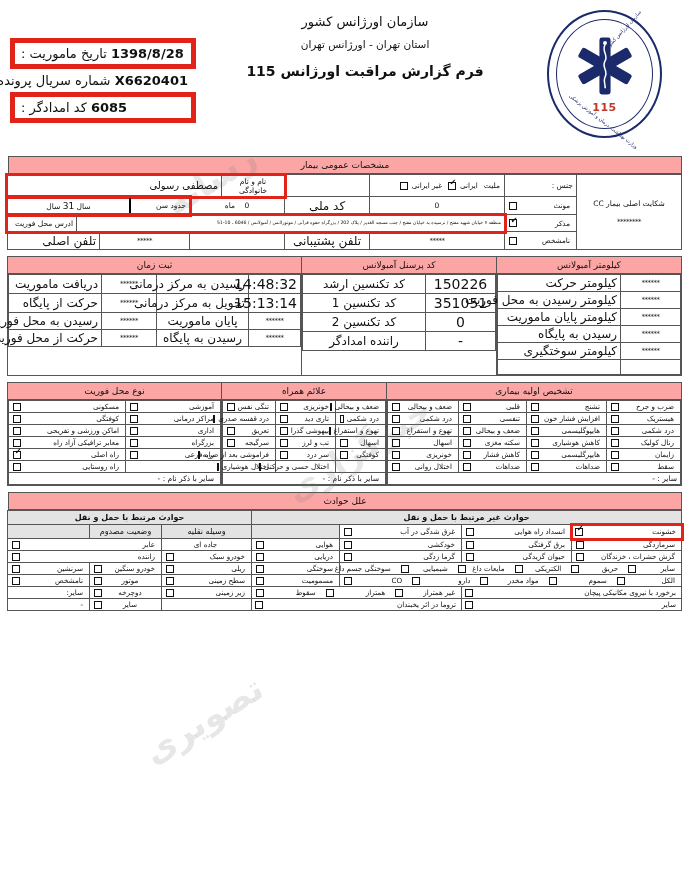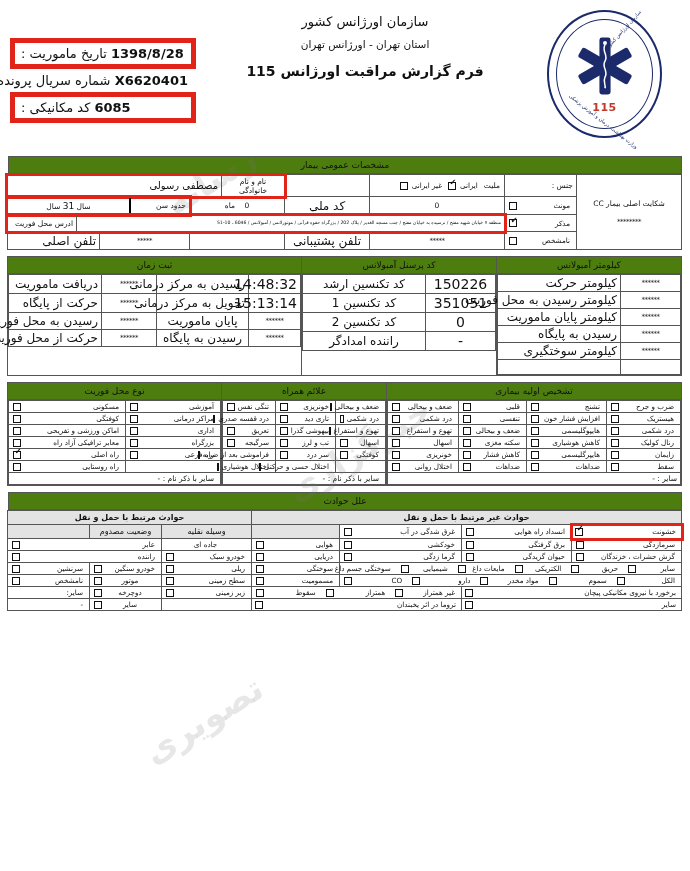--- a/index.html
+++ b/index.html
@@ -43,21 +43,21 @@
   .topright{position:absolute;left:4px;top:40px;width:182px;text-align:left;}
   .tr-row{font-size:13px;padding:3px 6px;margin-bottom:3px;white-space:nowrap;}
   .boxed{border:3px solid #e2231a;}
   .tr-row .lbl{}
   .tr-row .val{font-weight:bold;}
 
   
   table{border-collapse:collapse;width:100%;table-layout:fixed;}
   td,th{border:1px solid #555;padding:1px 3px;font-size:7.5px;vertical-align:middle;}
   .sect-head{
-    background:#4d7c0f;text-align:center;font-size:9px;font-weight:normal;
+    background:#fca5a5;text-align:center;font-size:9px;font-weight:normal;
     padding:3px 0;border:1px solid #555;
   }
   .subhead{background:#e3e3e3;text-align:center;font-size:8px;padding:2px 0;}
   .lbl-cell{text-align:right;white-space:nowrap;font-size:12px;}
   .val-cell{text-align:center;font-size:14px;}
   .stars{letter-spacing:-.5px;font-size:7px;color:#222;}
   .ctr{text-align:center;}
 
   
   .cb{
@@ -126,21 +126,21 @@
       <div class="tr-row boxed hl">
         <span class="val">1398/8/28</span>
         <span class="lbl">تاریخ ماموریت :</span>
       </div>
       <div class="tr-row">
         <span class="val">X6620401</span>
         <span class="lbl">شماره سریال پرونده :</span>
       </div>
       <div class="tr-row boxed hl">
         <span class="val">6085</span>
-        <span class="lbl">کد مکانیکی :</span>
+        <span class="lbl">کد امدادگر :</span>
       </div>
     </div>
   </div>
 
   <div class="block">
     <div class="sect-head">مشخصات عمومی بیمار</div>
     <table class="tight">
       <colgroup>
         <col style="width:105px">
           <col style="width:72px">

